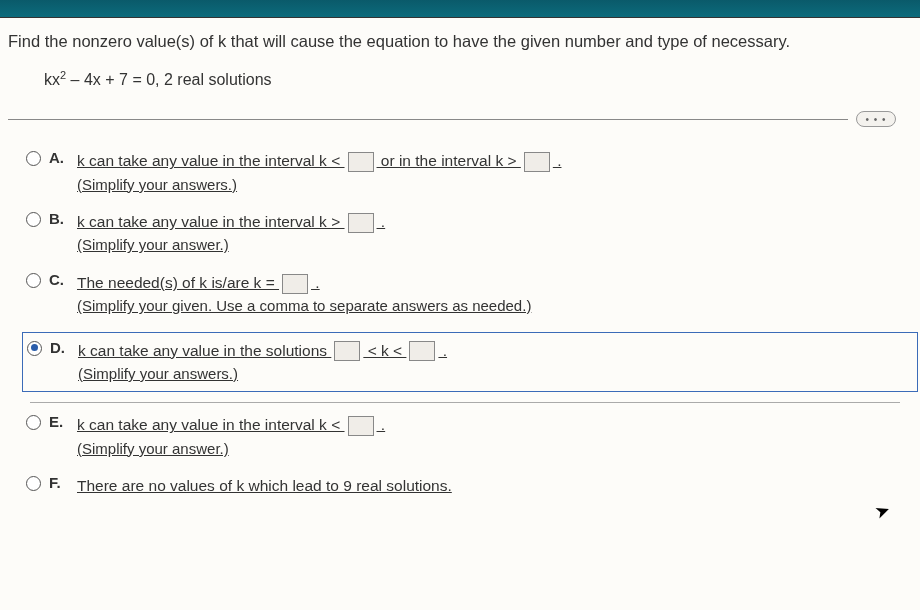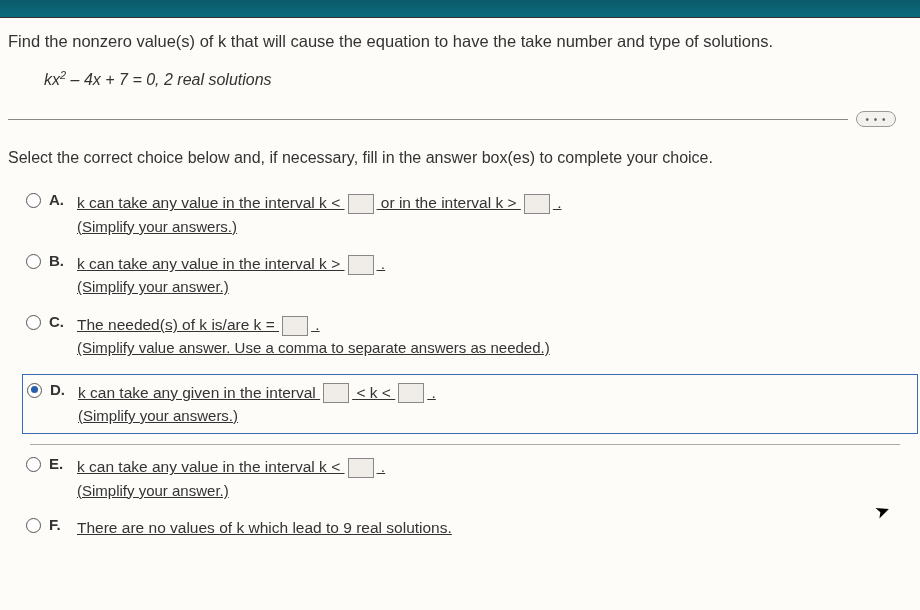--- a/index.html
+++ b/index.html
@@ -24,21 +24,20 @@
       color: #333;
       margin-bottom: 18px;
       padding-left: 4px;
     }
     .equation {
       font-size: 16px;
       color: #333;
       padding-left: 40px;
       margin-bottom: 22px;
       font-family: Arial, sans-serif;
-      font-style: italic;
     }
     .equation sup { font-size: 11px; }
     .divider-row {
       display: flex;
       align-items: center;
       margin: 0 8px 22px 4px;
     }
     .divider-line {
       flex: 1;
       height: 1px;
@@ -147,32 +146,31 @@
       transform: rotate(-20deg);
     }
   </style>
 </head>
 <body>
 
 <div class="top-bar"></div>
 
 <div class="content">
 
-  <div class="question-text">Find the nonzero value(s) of k that will cause the equation to have the take number and type of solutions.</div>
+  <div class="question-text">Find the nonzero value(s) of k that will cause the equation to have the given number and type of necessary.</div>
 
   <div class="equation">
     <span>kx</span><sup>2</sup><span> – 4x + 7 = 0, 2 real solutions</span>
   </div>
 
   <div class="divider-row">
     <div class="divider-line"></div>
     <div class="ellipsis-btn">• • •</div>
   </div>
 
-  <div class="instruction">Select the correct choice below and, if necessary, fill in the answer box(es) to complete your choice.</div>
 
   <div class="choices">
 
     <div class="choice">
       <div class="radio"></div>
       <div class="choice-label">A.</div>
       <div class="choice-body">
         <span>k can take any value in the interval k &lt; </span><span class="answer-box"></span><span> or in the interval k &gt; </span><span class="answer-box"></span><span> .</span><br>
         <span class="hint">(Simplify your answers.)</span>
       </div>
@@ -185,30 +183,30 @@
         <span>k can take any value in the interval k &gt; </span><span class="answer-box"></span><span> .</span><br>
         <span class="hint">(Simplify your answer.)</span>
       </div>
     </div>
 
     <div class="choice">
       <div class="radio"></div>
       <div class="choice-label">C.</div>
       <div class="choice-body">
         <span>The needed(s) of k is/are k = </span><span class="answer-box"></span><span> .</span><br>
-        <span class="hint">(Simplify value answer. Use a comma to separate answers as needed.)</span>
+        <span class="hint">(Simplify your given. Use a comma to separate answers as needed.)</span>
       </div>
     </div>
 
     <div class="choice-d-wrapper">
       <div class="choice">
         <div class="radio selected"></div>
         <div class="choice-label">D.</div>
         <div class="choice-body">
-          <span>k can take any given in the interval </span><span class="answer-box"></span><span> &lt; k &lt; </span><span class="answer-box"></span><span> .</span><br>
+          <span>k can take any value in the solutions </span><span class="answer-box"></span><span> &lt; k &lt; </span><span class="answer-box"></span><span> .</span><br>
           <span class="hint">(Simplify your answers.)</span>
         </div>
       </div>
     </div>
 
     <div class="divider-thin"></div>
 
     <div class="choice">
       <div class="radio"></div>
       <div class="choice-label">E.</div>

